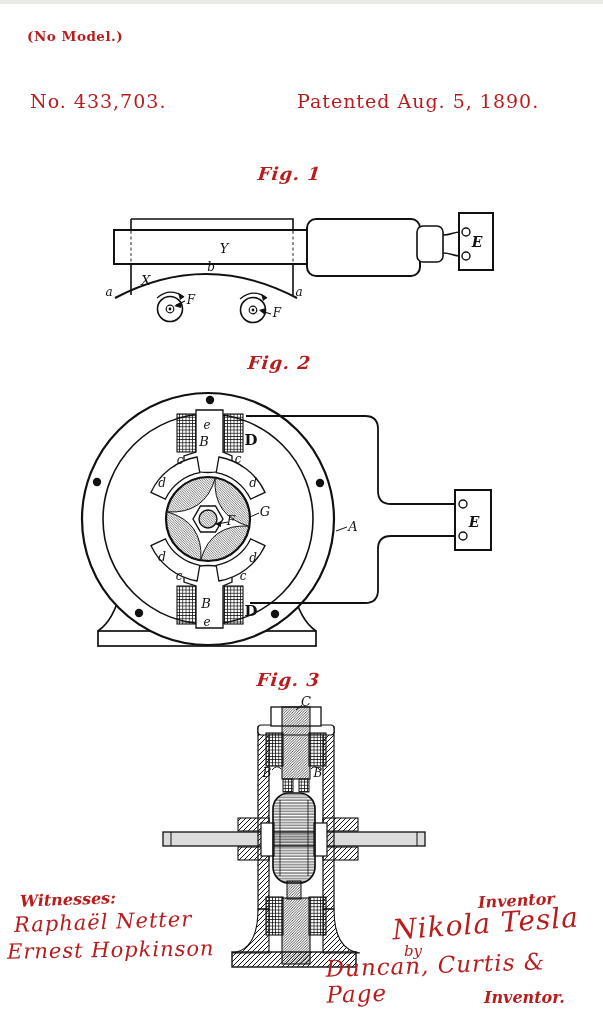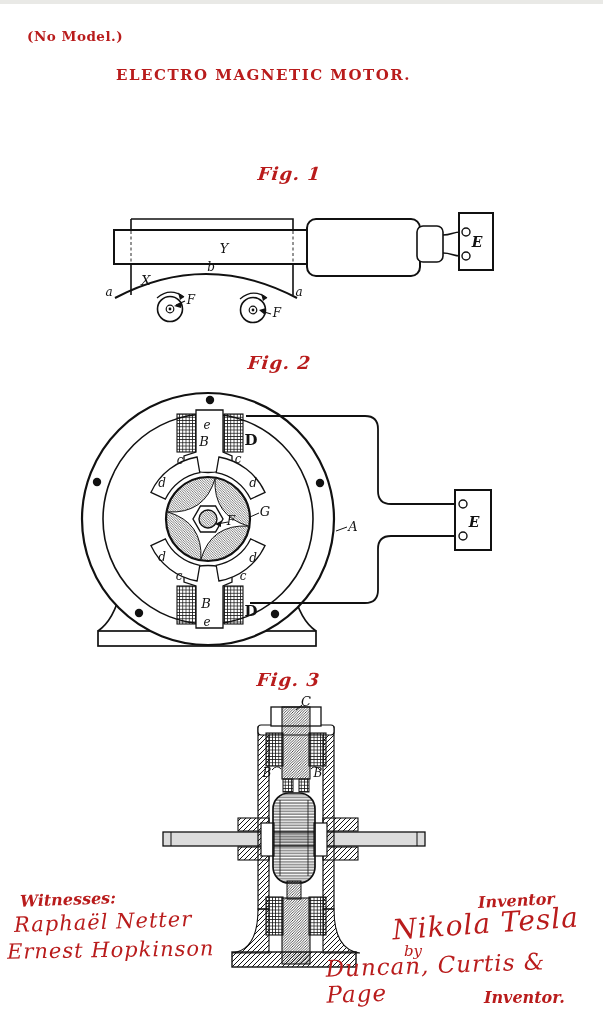--- a/index.html
+++ b/index.html
@@ -54,21 +54,22 @@
       <pattern id="p-grid" width="3.2" height="3.2" patternUnits="userSpaceOnUse">
         <path d="M0,0.4 H3.2 M0.4,0 V3.2" stroke="#111" stroke-width="0.75"></path>
       </pattern>
       <pattern id="p-horiz" width="3" height="2.8" patternUnits="userSpaceOnUse">
         <path d="M0,1 H3" stroke="#111" stroke-width="0.85"></path>
       </pattern>
     </defs>
   </svg>
 
   <div class="abs no-model">(No Model.)</div>
-  <div class="abs center-band invention-title">ELECTRO MAGNETIC MOTOR.</div>
+  <div class="abs patent-number">No. 433,703.</div>
+  <div class="abs patent-date">Patented Aug. 5, 1890.</div>
 
   <div class="abs fig-caption fig1-cap">Fig. 1</div>
   <div class="abs fig-caption fig2-cap">Fig. 2</div>
   <div class="abs fig-caption fig3-cap">Fig. 3</div>
 
   <svg style="left:100px;top:200px" width="410" height="125" viewBox="100 200 410 125">
     <g fill="none" stroke="#111" stroke-width="1.6">
 
       <path d="M131,215 H293 V291 M131,215 V291"></path>
 

